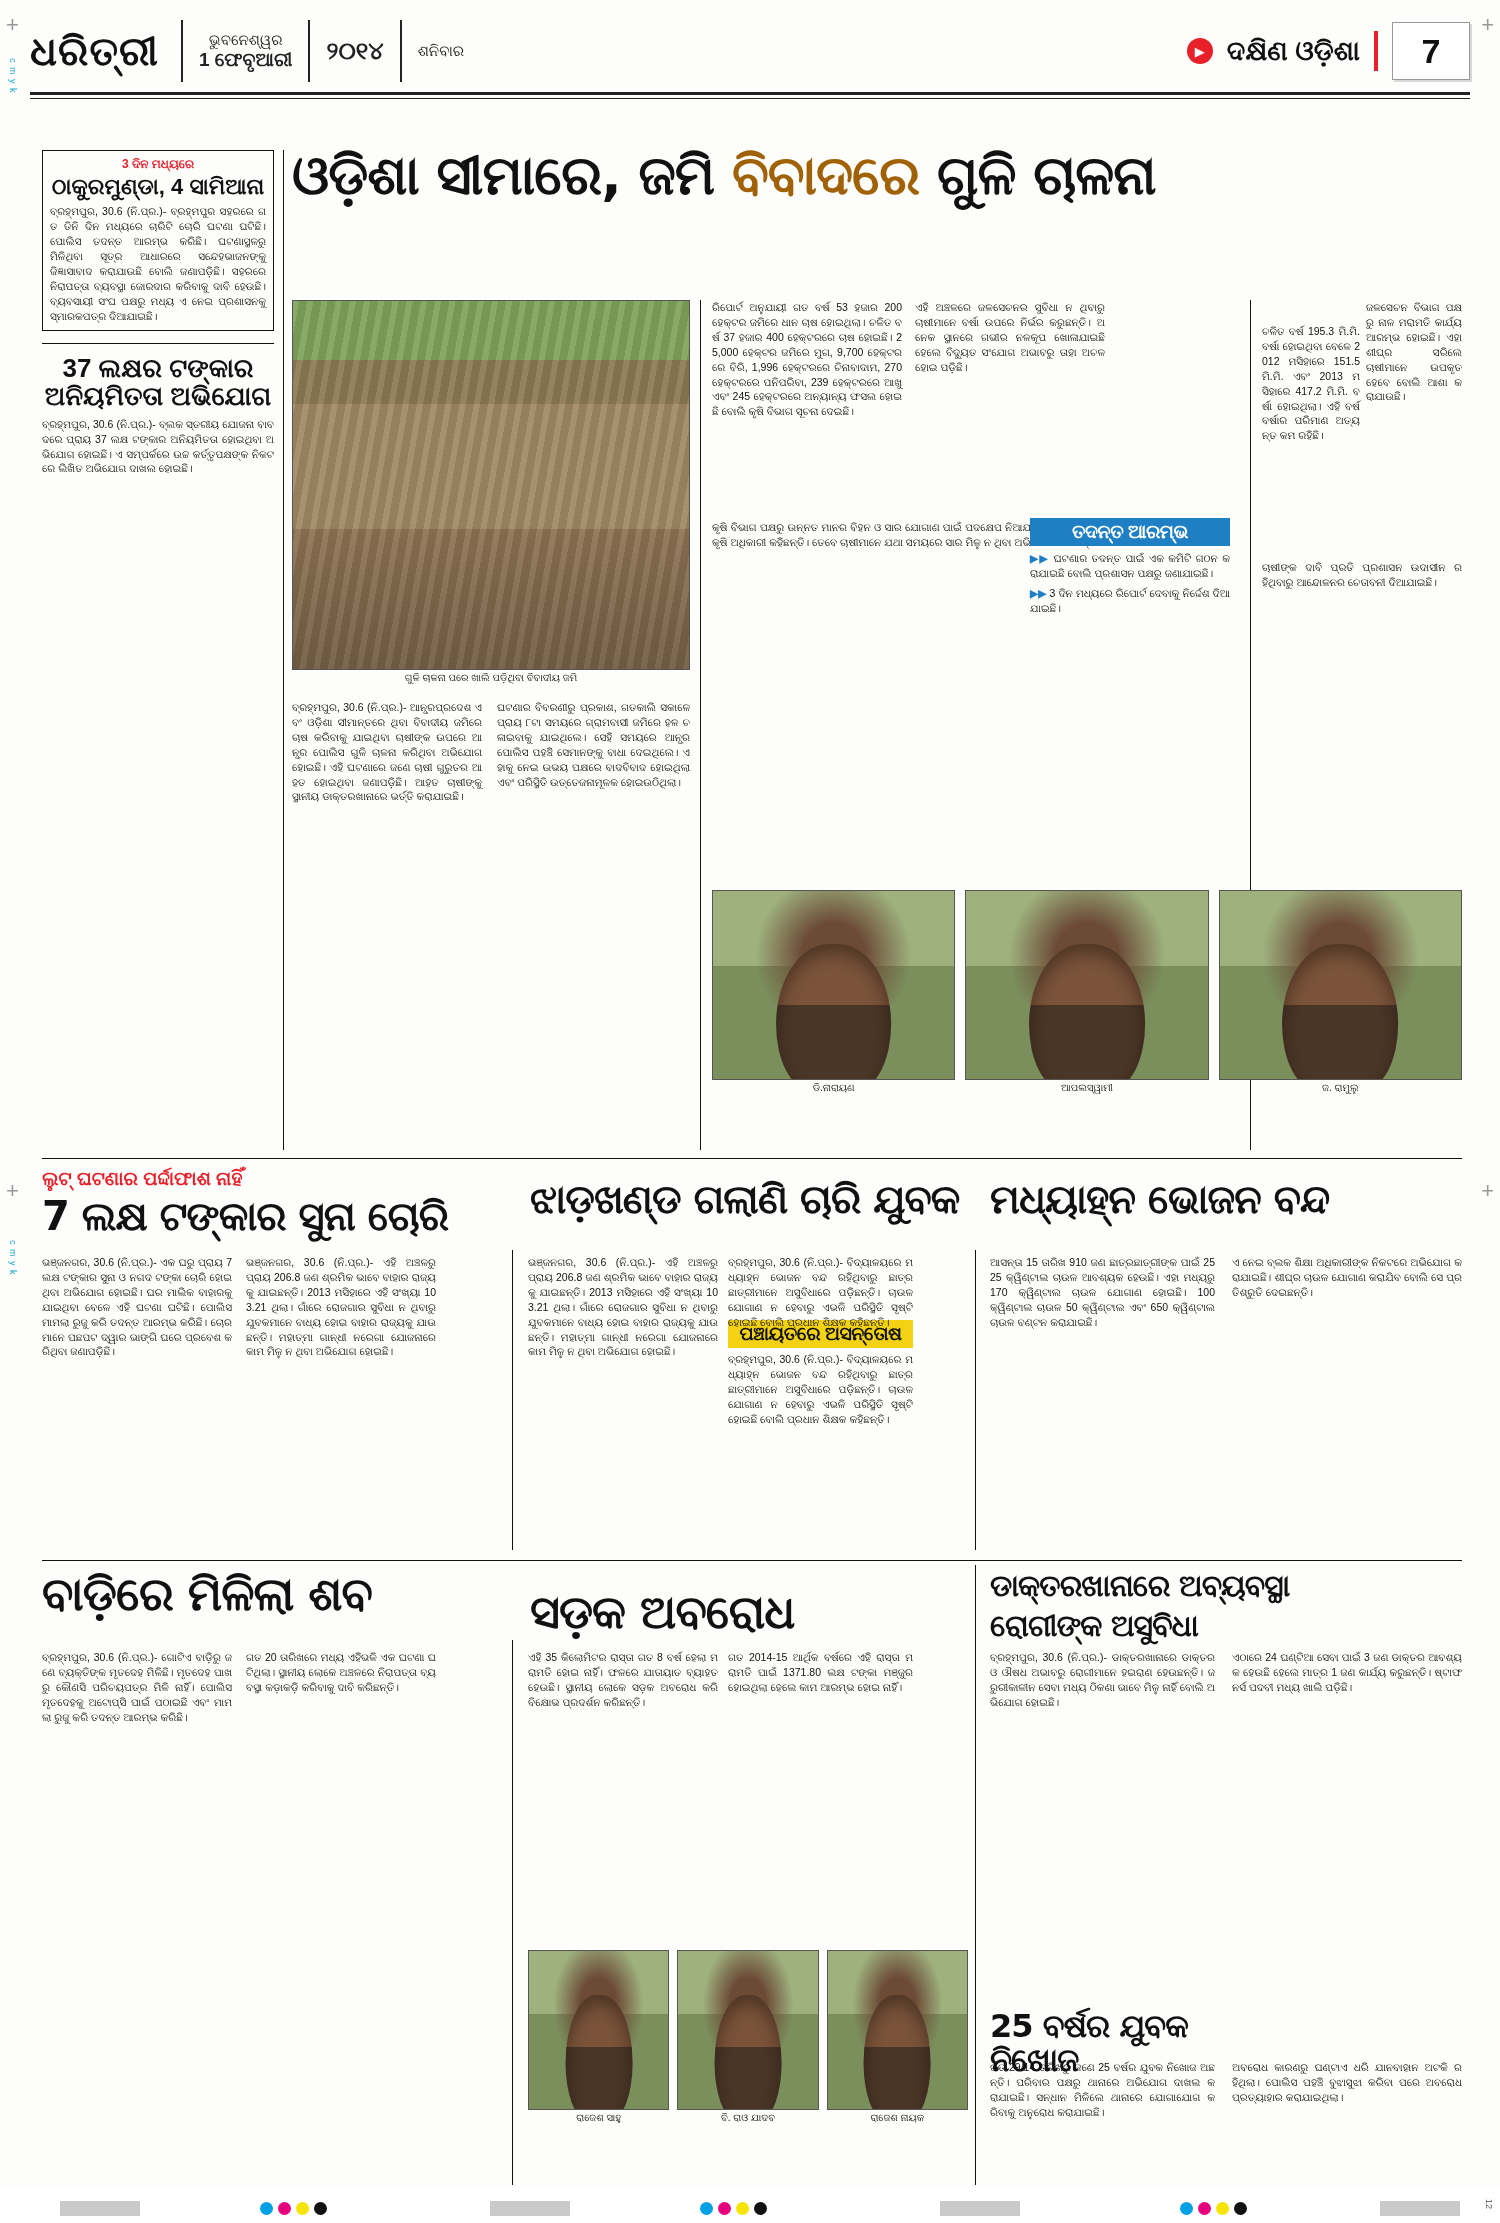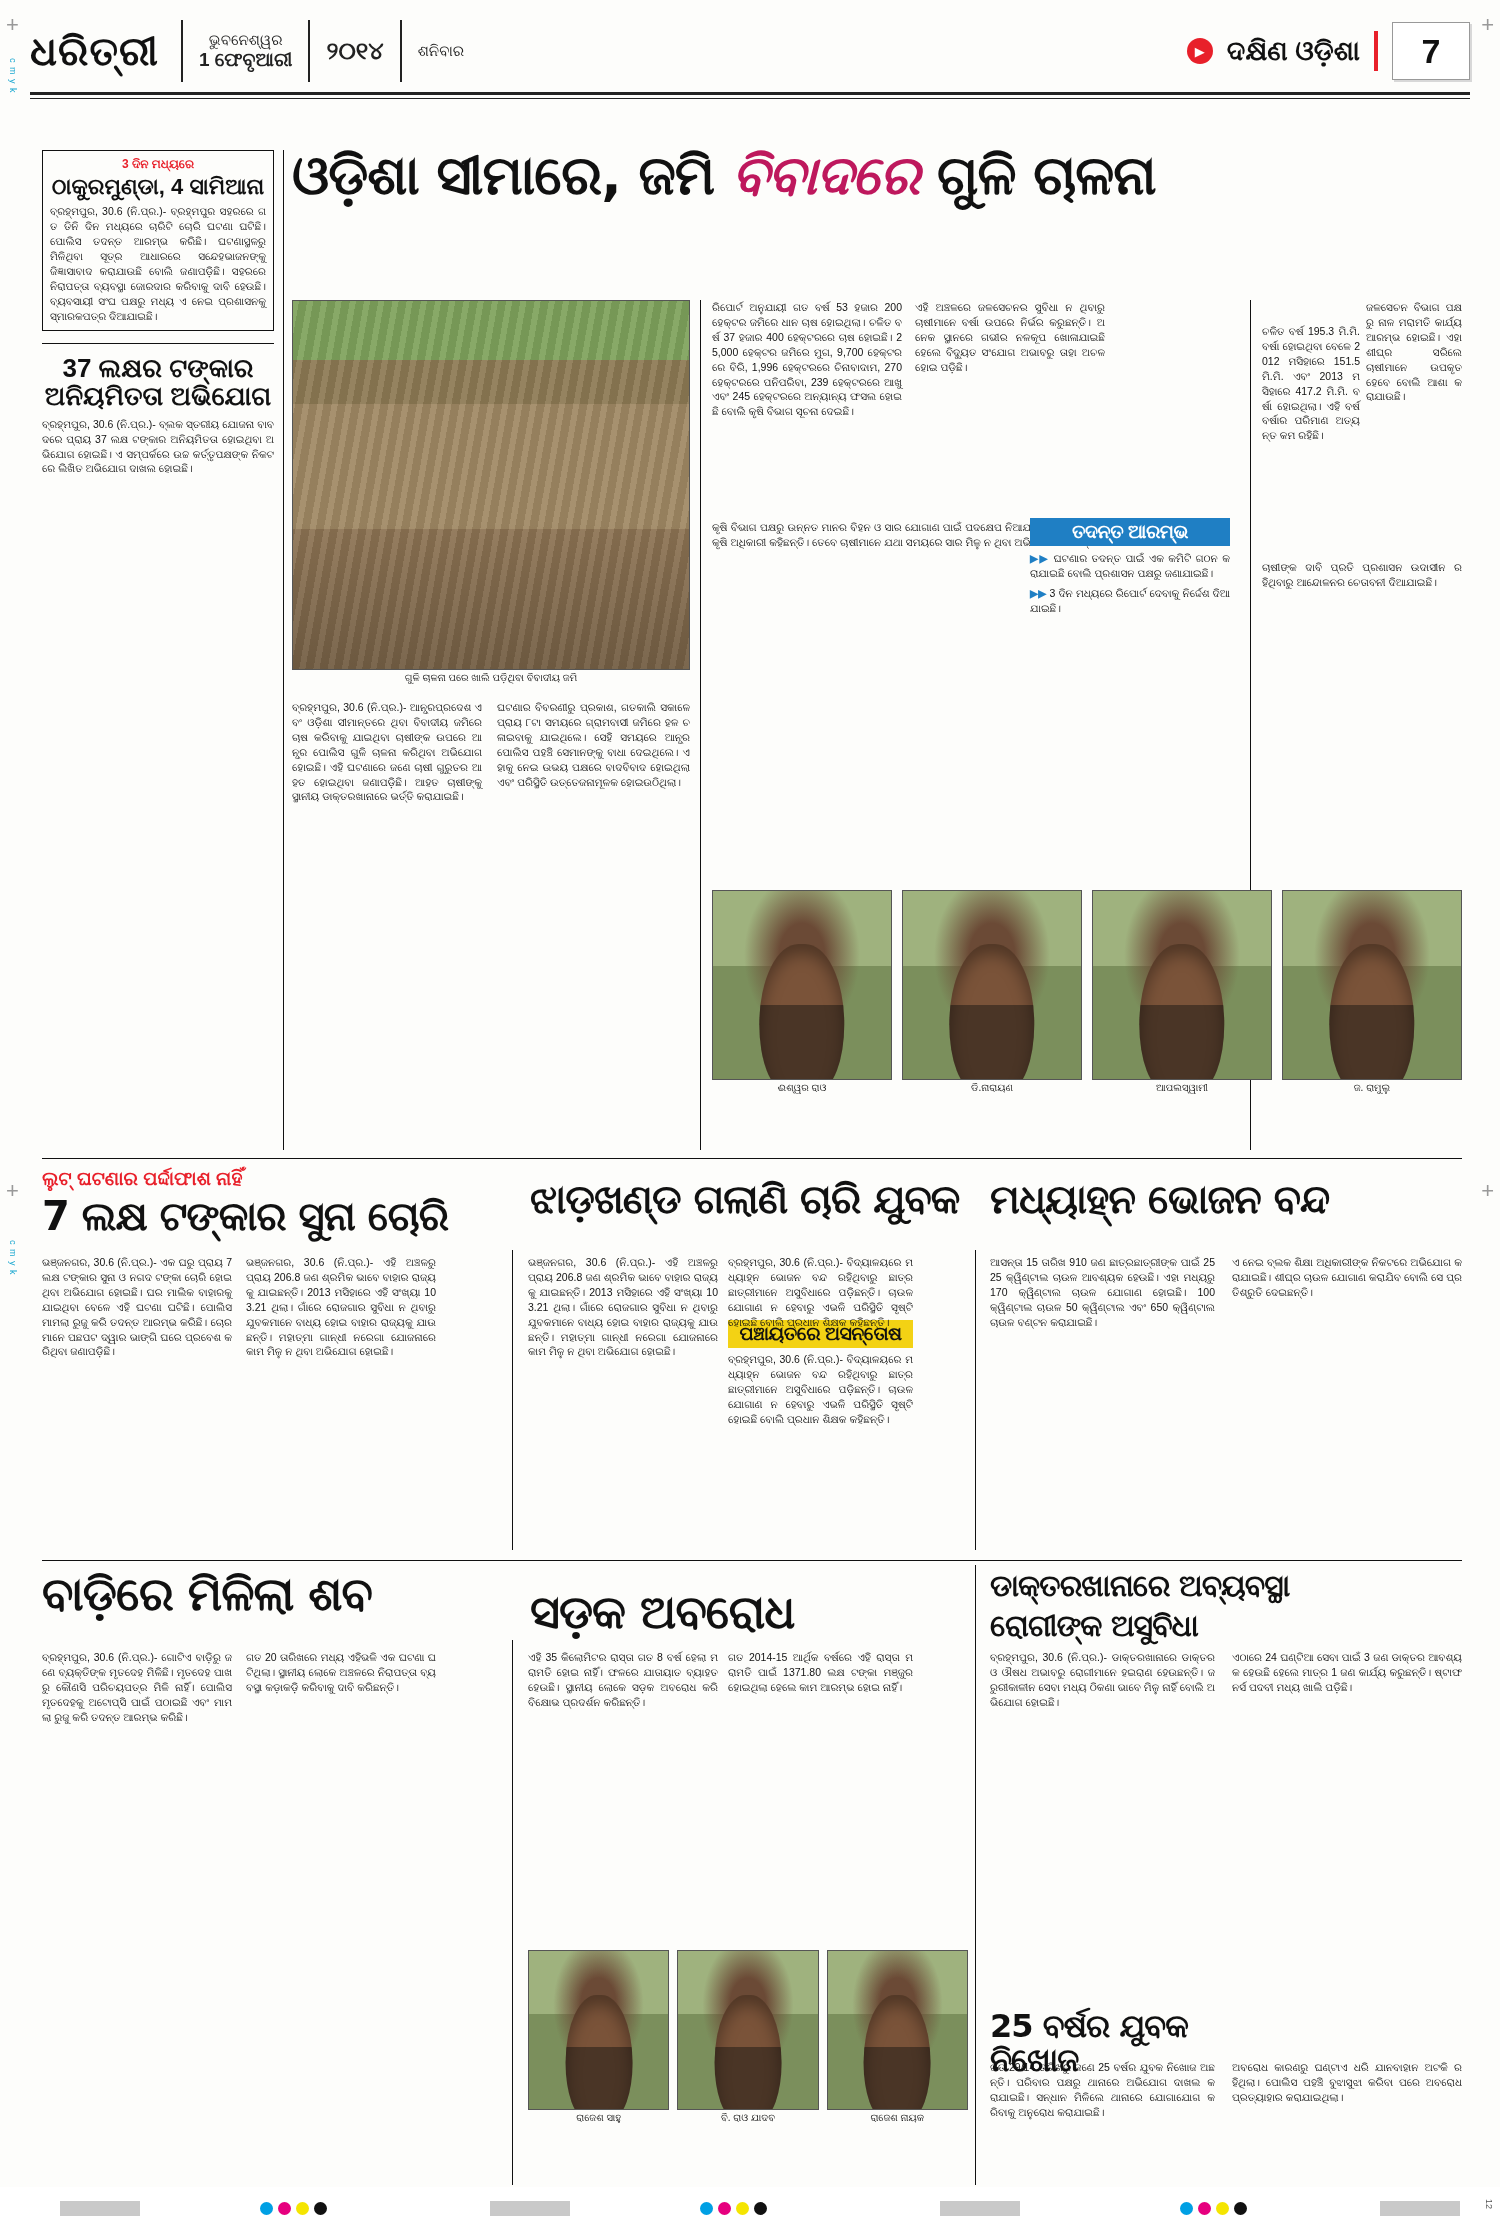--- a/index.html
+++ b/index.html
@@ -48,21 +48,21 @@
   .region { position:absolute; }
   .hline { border-top:1px solid #111; }
   .vline { position:absolute; width:1px; background:#111; }
 
   .headline {
     font-family:"DejaVu Sans", sans-serif;
     font-weight:bold; color:#111; line-height:1.05;
     letter-spacing:-1px;
   }
   .hl-main { font-size:54px; }
-  .hl-pink { color:#be185d;font-style:italic; }
+  .hl-pink { color:#a16207; }
   .hl-sec { font-size:40px; }
   .hl-sm { font-size:30px; }
 
   .kicker { color:#e8202a; font-weight:bold; font-size:12px; text-align:center; }
   .sub-h { font-weight:bold; font-size:22px; text-align:center; line-height:1.15; color:#111; }
   .body-text {
     font-size:10.5px; line-height:1.42; color:#111; text-align:justify;
     word-break:break-all; hyphens:auto;
   }
 
@@ -195,24 +195,20 @@
 
   <div class="vline" style="left:1250px; top:300px; height:850px;"></div>
 
   <div class="region body-text" style="left:1262px; top:300px; width:98px;margin-top:24px;">ଚଳିତ ବର୍ଷ 195.3 ମି.ମି. ବର୍ଷା ହୋଇଥିବା ବେଳେ 2012 ମସିହାରେ 151.5 ମି.ମି. ଏବଂ 2013 ମସିହାରେ 417.2 ମି.ମି. ବର୍ଷା ହୋଇଥିଲା। ଏହି ବର୍ଷ ବର୍ଷାର ପରିମାଣ ଅତ୍ୟନ୍ତ କମ ରହିଛି।</div>
   <div class="region body-text" style="left:1366px; top:300px; width:96px;">ଜଳସେଚନ ବିଭାଗ ପକ୍ଷରୁ ନାଳ ମରାମତି କାର୍ଯ୍ୟ ଆରମ୍ଭ ହୋଇଛି। ଏହା ଶୀଘ୍ର ସରିଲେ ଚାଷୀମାନେ ଉପକୃତ ହେବେ ବୋଲି ଆଶା କରାଯାଉଛି।</div>
   <div class="region body-text" style="left:1262px; top:560px; width:200px;">ଚାଷୀଙ୍କ ଦାବି ପ୍ରତି ପ୍ରଶାସନ ଉଦାସୀନ ରହିଥିବାରୁ ଆନ୍ଦୋଳନର ଚେତାବନୀ ଦିଆଯାଇଛି।</div>
 
   <div class="region" style="left:712px; top:890px; width:750px; display:flex; gap:10px;">
     <div style="flex:1">
       <div class="portrait" style="height:190px;"></div>
-      <div class="cap">ଈଶ୍ୱର ରାଓ</div>
-    </div>
-    <div style="flex:1">
-      <div class="portrait" style="height:190px;"></div>
       <div class="cap">ଡି.ନାରାୟଣ</div>
     </div>
     <div style="flex:1">
       <div class="portrait" style="height:190px;"></div>
       <div class="cap">ଆପଲସ୍ୱାମୀ</div>
     </div>
     <div style="flex:1">
       <div class="portrait" style="height:190px;"></div>
       <div class="cap">ଜ. ରାମୁଲୁ</div>
     </div>

